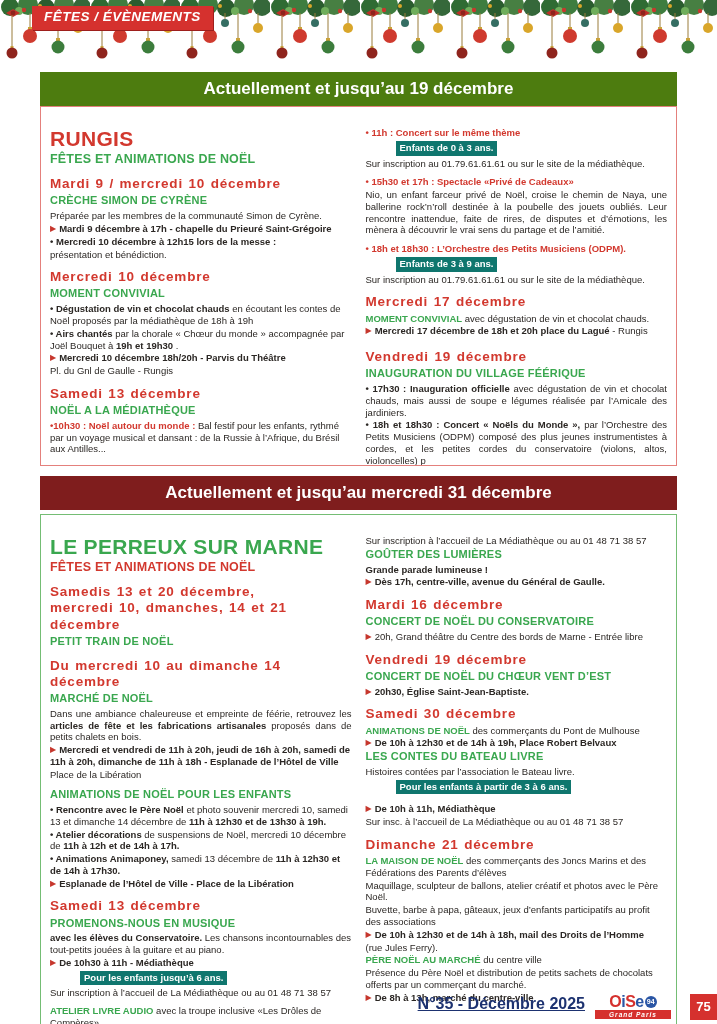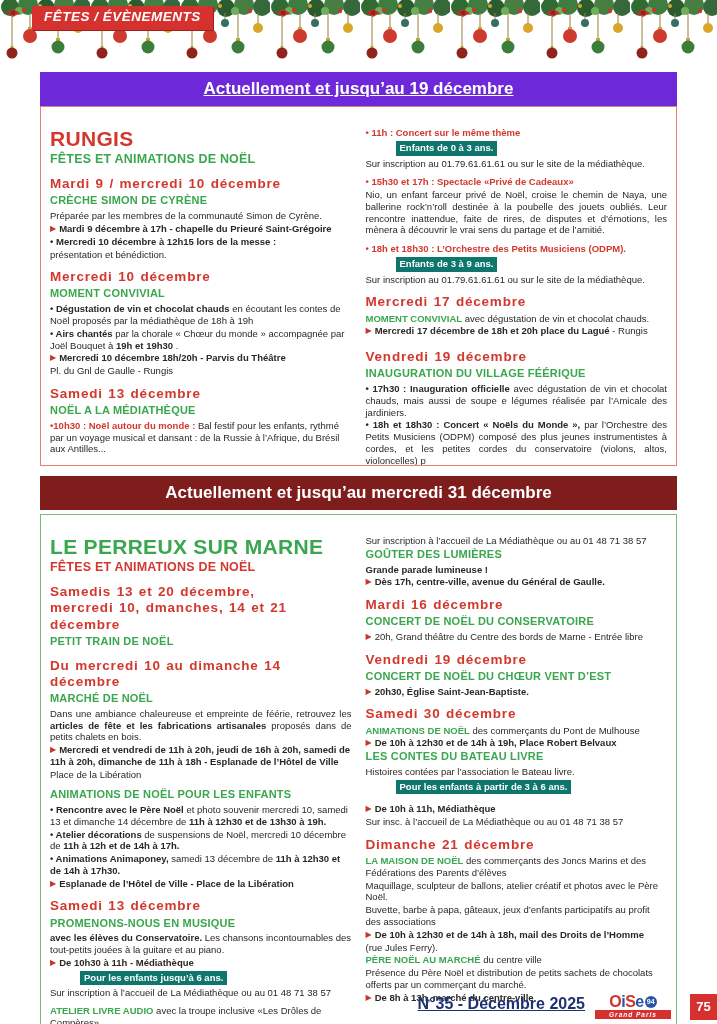--- a/index.html
+++ b/index.html
@@ -6,21 +6,21 @@
   .page{position:relative;width:717px;height:1024px;background:#fff;overflow:hidden;
         font-family:"Liberation Sans", sans-serif;color:#2b2724;font-size:9.5px;line-height:1.24;}
   
   .garland{position:absolute;top:0;left:0;}
   .headtag{position:absolute;left:32px;top:6px;background:#d5312e;color:#fff;font-weight:700;
            font-style:italic;font-size:13.5px;letter-spacing:.5px;padding:3px 12px 4px;
            box-shadow:1px 1px 0 #9e1f1c;}
   
   .content{position:absolute;left:40px;right:40px;top:62px;}
   .banner{height:34px;line-height:34px;text-align:center;color:#fff;font-weight:700;font-size:17px;margin-top:10px;}
-  .banner.red{background:#6d28d9;text-decoration:underline;}
+  .banner.red{background:#4d7c0f;}
   .banner.grn{background:#7f1d1d;}
   .box{border:1px solid;display:flex;gap:14px;padding:20px 9px;overflow:hidden;background:#fff;}
   .box.red{border-color:#e4807c;height:318px;}
   .box.grn{border-color:#74bd74;height:476px;margin-top:4px;}
   .col{flex:1;min-width:0;}
   .city{font-size:21px;font-weight:700;letter-spacing:.3px;line-height:1.08;margin-top:1px;}
   .sub{font-weight:700;font-size:11px;line-height:1.25;letter-spacing:.2px;margin:1px 0 2px;}
   .sub-big{font-size:12.5px;margin-bottom:7px;}
   .date{color:#d2382e;font-weight:700;font-size:13.5px;line-height:1.2;letter-spacing:.8px;
         word-spacing:1px;margin:9px 0 2px;white-space:pre-line;}

